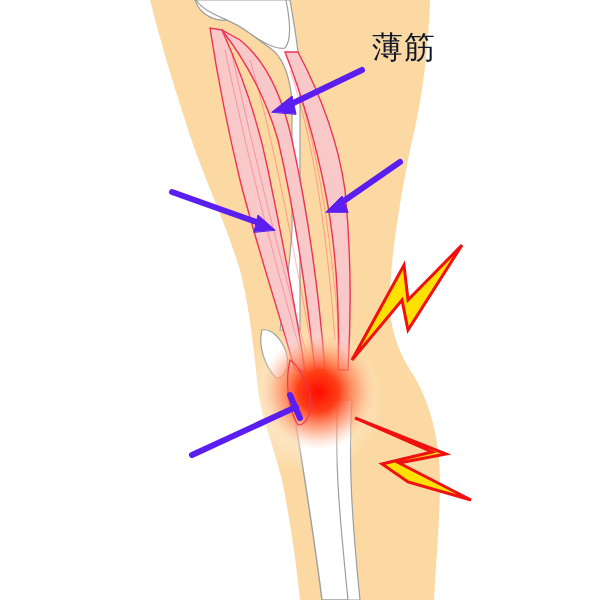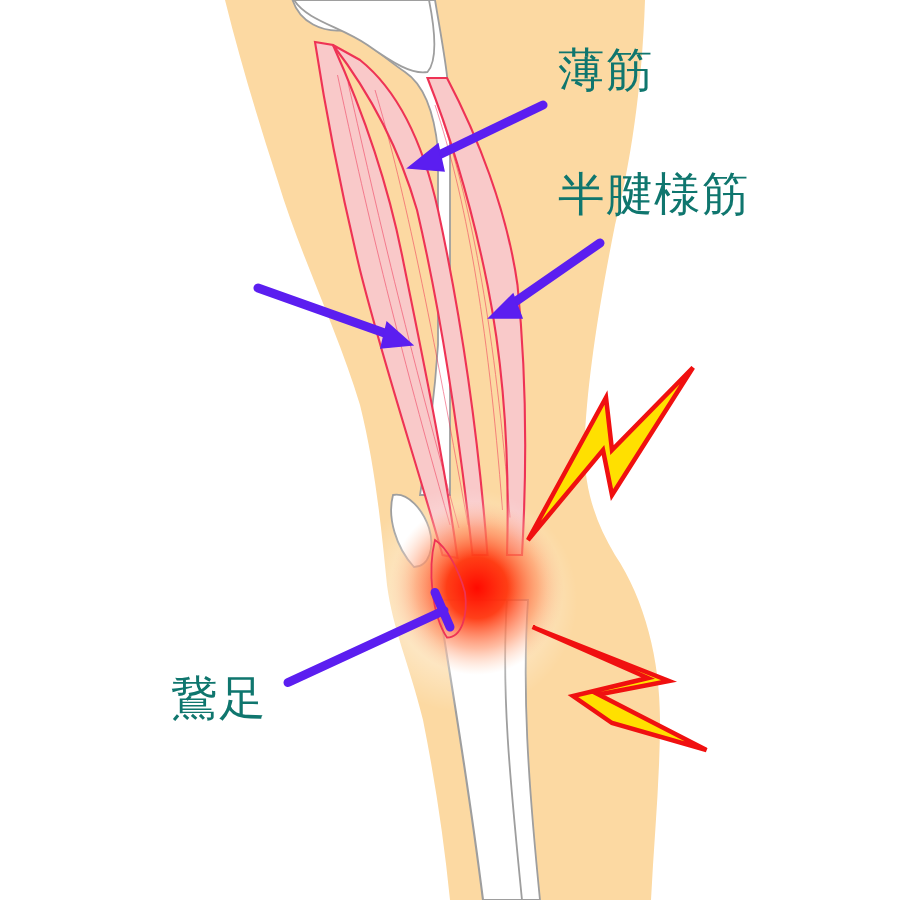--- a/index.html
+++ b/index.html
@@ -2,21 +2,21 @@
 <html><head>
   <meta charset="utf-8">
   <style>
     html, body { margin: 0; padding: 0; background: #ffffff; }
     body { width: 600px; height: 600px; position: relative; overflow: hidden; }
     #stage { position: absolute; left: 0; top: 0; width: 600px; height: 600px; }
     .label {
       position: absolute;
       font-family: "DejaVu Sans", sans-serif;
       font-size: 31px;
-      color: #0f766e;
+      color: #0f172a;
       white-space: nowrap;
       line-height: 1;
       letter-spacing: 1px;
     }
   </style>
 </head>
 <body>
 
 <div id="stage">
   <svg width="600" height="600" viewBox="0 0 600 600" xmlns="http://www.w3.org/2000/svg">
@@ -87,15 +87,13 @@
 
       <line x1="172" y1="192" x2="262" y2="224"></line>
       <polygon points="275,230 258,215 254,232" stroke-width="1"></polygon>
 
       <line x1="192" y1="455" x2="296" y2="407"></line>
       <line x1="290" y1="395" x2="300" y2="418"></line>
     </g>
   </svg>
 
   <div class="label" style="left:372px; top:32px;">薄筋</div>
-  <div class="label" style="left:372px; top:115px;">半腱様筋</div>
-  <div class="label" style="left:114px; top:451px;">鵞足</div>
 </div>
 
 </body></html>

